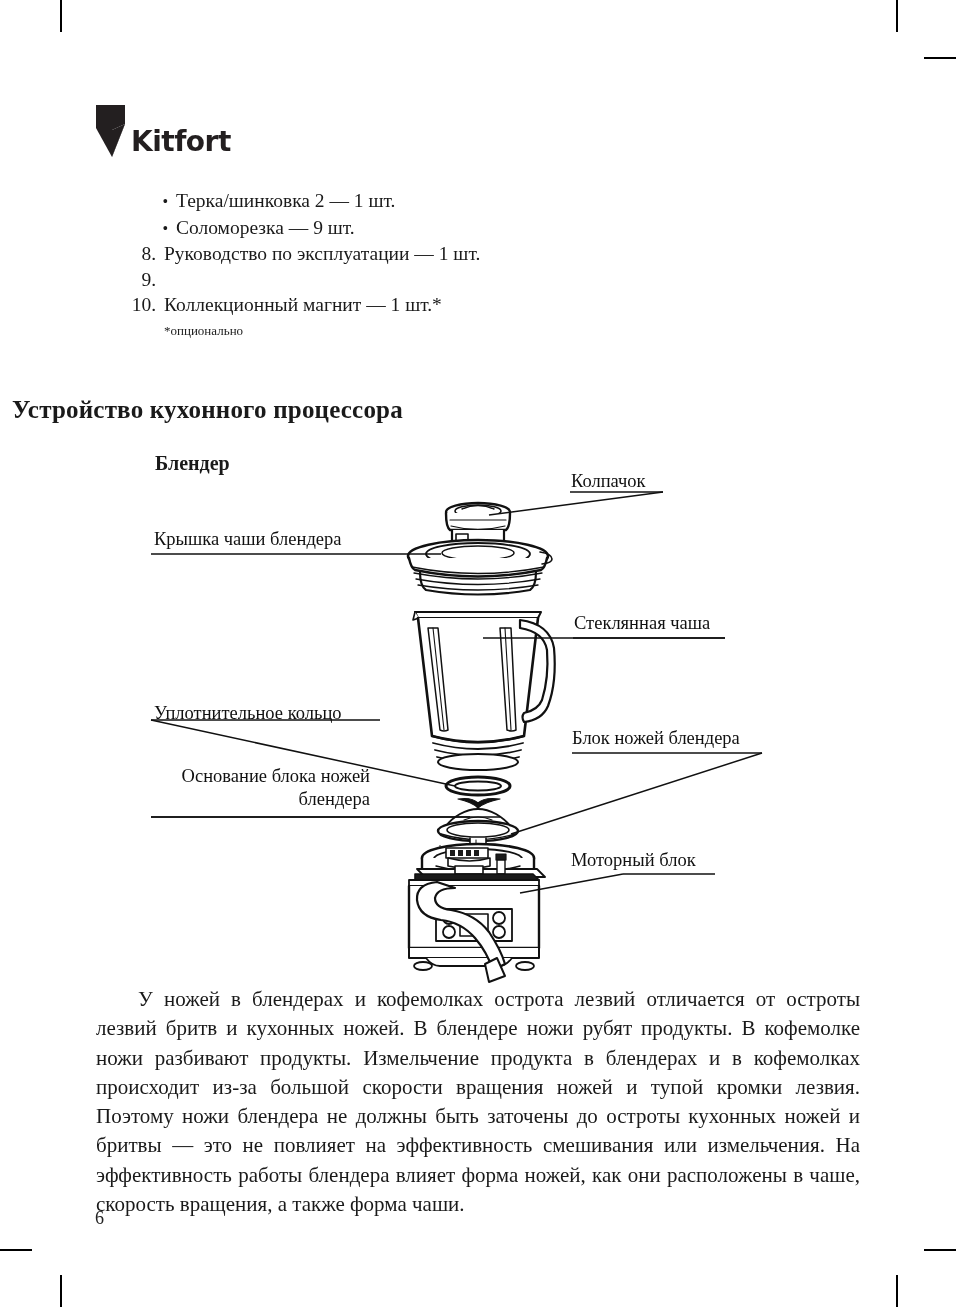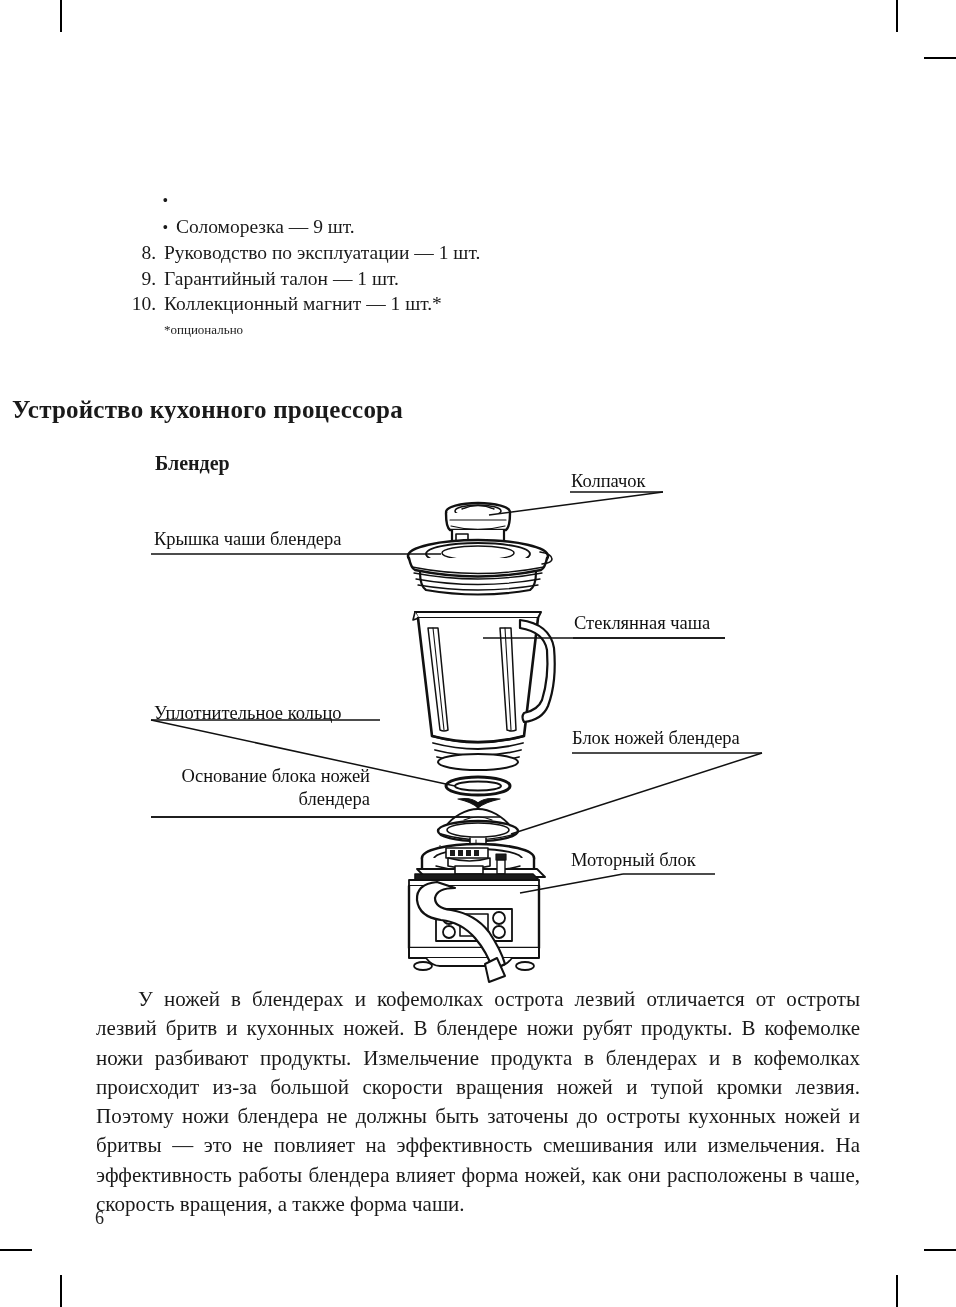--- a/index.html
+++ b/index.html
@@ -143,36 +143,44 @@
 <div class="page">
 
   <div class="crop v" style="left:60px;  top:0px;"></div>
   <div class="crop v" style="left:896px; top:0px;"></div>
   <div class="crop h" style="left:924px; top:57px;"></div>
   <div class="crop h" style="left:0px;   top:1249px;"></div>
   <div class="crop h" style="left:924px; top:1249px;"></div>
   <div class="crop v" style="left:60px;  top:1275px;"></div>
   <div class="crop v" style="left:896px; top:1275px;"></div>
 
+  <div class="logo-wrap">
+    <svg class="logo-mark" viewBox="0 0 34 54">
+      <path d="M1 1 H30 V20 L17 53 L1 24 Z" fill="#231f20"></path>
+      <path d="M17 53 L30 20 L17 26 Z" fill="#ffffff"></path>
+      <path d="M17 26 L30 20 L17 53 Z" fill="#231f20"></path>
+    </svg>
+    <div class="logo-text">Kitfort</div>
+  </div>
 
   <div class="parts-list">
     <div class="li bullet">
       <span class="marker">•</span>
+      <span class="txt">Терка/шинковка 2 — 1 шт.</span>
     </div>
     <div class="li bullet">
       <span class="marker">•</span>
       <span class="txt">Соломорезка — 9 шт.</span>
     </div>
     <div class="li num">
       <span class="marker">8.</span>
       <span class="txt">Руководство по эксплуатации — 1 шт.</span>
     </div>
     <div class="li num">
       <span class="marker">9.</span>
-      <span class="txt">Гарантийный талон — 1 шт.</span>
     </div>
     <div class="li num">
       <span class="marker">10.</span>
       <span class="txt">Коллекционный магнит — 1 шт.*</span>
     </div>
     <div class="sub-note">*опционально</div>
   </div>
 
   <div class="section-title">Устройство кухонного процессора</div>
   <div class="sub-heading">Блендер</div>

